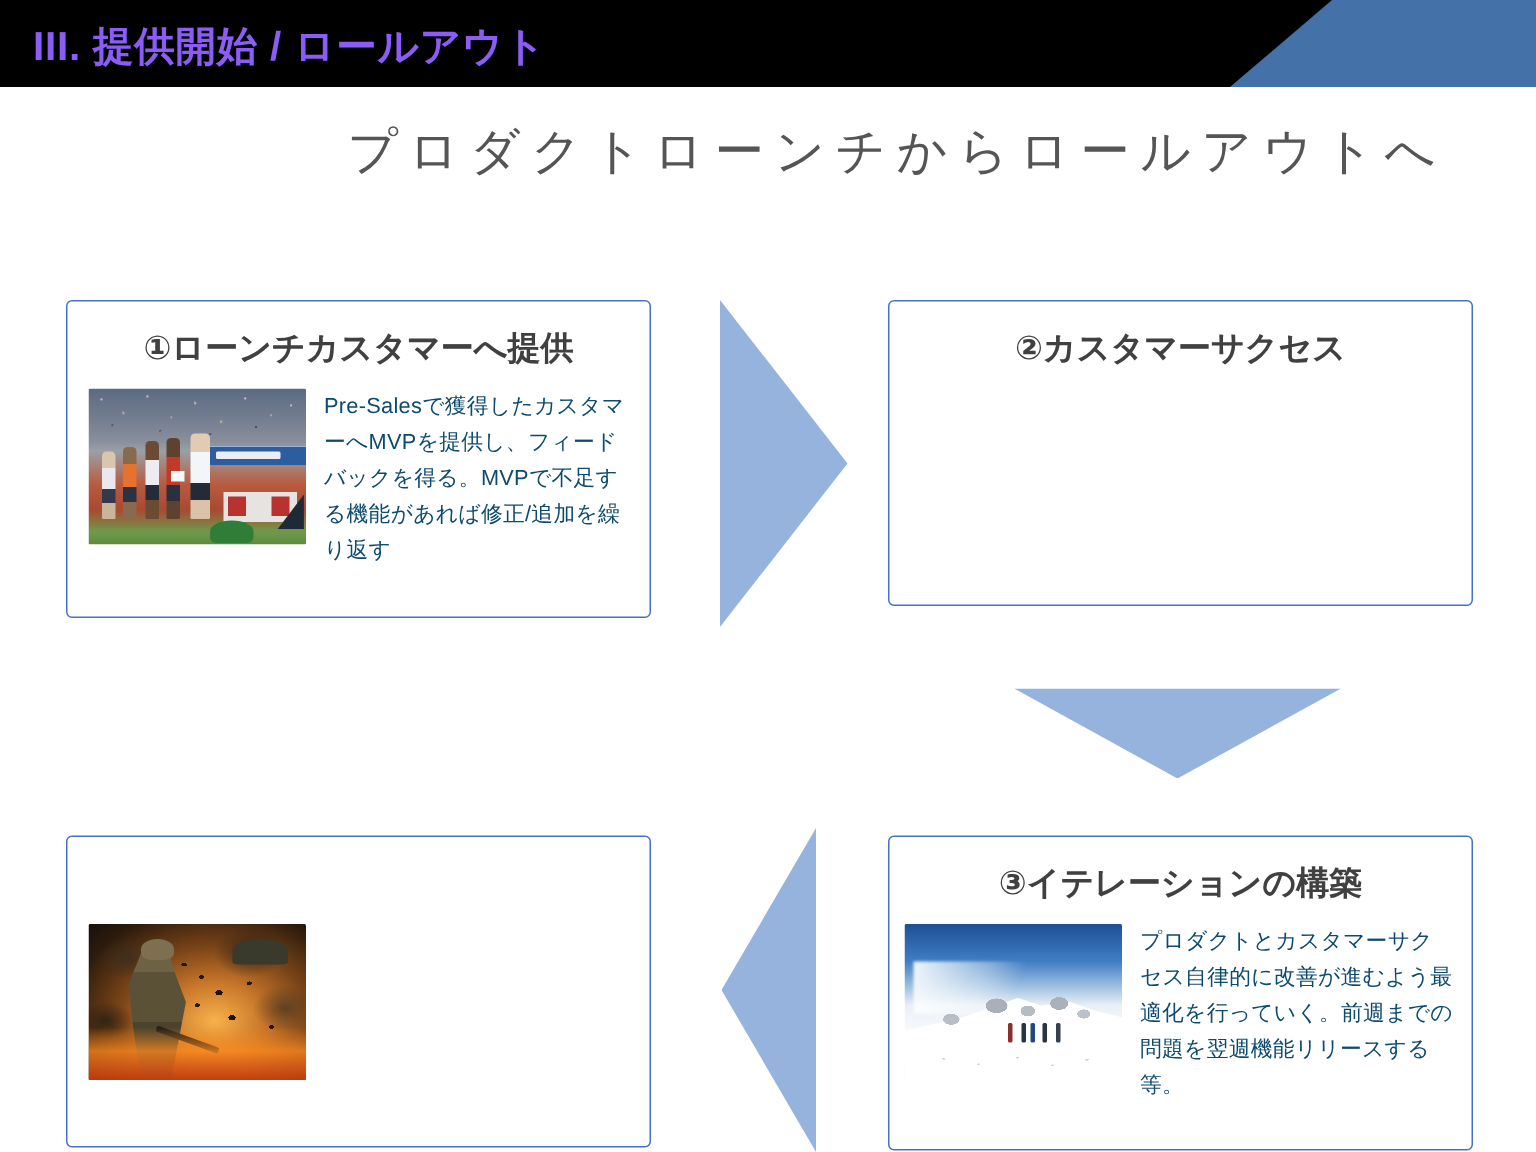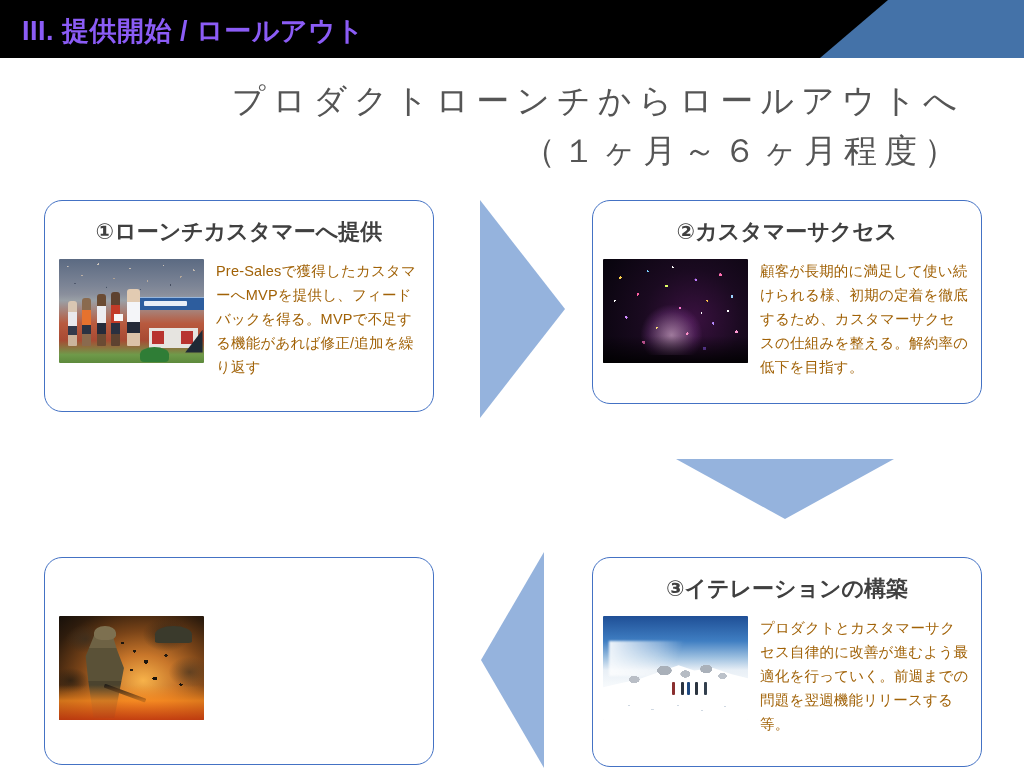--- a/index.html
+++ b/index.html
@@ -53,21 +53,21 @@
     line-height: 50px;
     letter-spacing: 7px;
     font-weight: normal;
   }
   .slide-title .line2 { display: block; }
 
   
   .card {
     position: absolute;
     border: 1.4px solid #4472C4;
-    border-radius: 18px;
+    border-radius: 4px;
     background: #ffffff;
     box-sizing: border-box;
     z-index: 5;
   }
   .card-title {
     position: absolute;
     left: 0; right: 0;
     top: 16px;
     text-align: center;
     color: #404040;
@@ -90,21 +90,21 @@
     flex: 0 0 145px;
     position: relative;
     overflow: hidden;
     margin-right: 12px;
     border-radius: 1px;
   }
   .card-text {
     flex: 1 1 auto;
     font-size: 14.5px;
     line-height: 24px;
-    color: #a16207;
+    color: #0c4a6e;
     letter-spacing: 0.2px;
     word-break: break-all;
   }
 
   #card-1 { left: 44px;  top: 200px; width: 390px; height: 212px; }
   #card-2 { left: 592px; top: 200px; width: 390px; height: 204px; }
   #card-3 { left: 592px; top: 557px; width: 390px; height: 210px; }
   #card-4 { left: 44px;  top: 557px; width: 390px; height: 208px; }
 
   #card-2 .card-body, #card-3 .card-body { left: 10px; }
@@ -288,21 +288,20 @@
 <body>
 
 <div class="header-band"></div>
 <svg class="header-accent" viewBox="0 0 1024 58" preserveAspectRatio="none">
   <polygon points="888,0 1024,0 1024,58 820,58" fill="#4472A8"></polygon>
 </svg>
 <div class="header-title">III. 提供開始 / ロールアウト</div>
 
 <div class="slide-title">
   <span>プロダクトローンチからロールアウトへ</span>
-  <span class="line2">（１ヶ月～６ヶ月程度）</span>
 </div>
 
 <svg class="arrow" style="left:480px; top:200px; width:85px; height:218px;" viewBox="0 0 85 218" preserveAspectRatio="none">
   <polygon points="0,0 85,109 0,218" fill="#95B3DD"></polygon>
 </svg>
 
 <svg class="arrow" style="left:676px; top:459px; width:218px; height:60px;" viewBox="0 0 218 60" preserveAspectRatio="none">
   <polygon points="0,0 218,0 109,60" fill="#95B3DD"></polygon>
 </svg>
 
@@ -327,30 +326,20 @@
         <div class="bib"></div>
         <div class="tent"></div>
       </div>
     </div>
     <div class="card-text">Pre-Salesで獲得したカスタマーへMVPを提供し、フィードバックを得る。MVPで不足する機能があれば修正/追加を繰り返す</div>
   </div>
 </div>
 
 <div class="card" id="card-2">
   <div class="card-title">②カスタマーサクセス</div>
-  <div class="card-body">
-    <div class="card-thumb">
-      <div class="art art-confetti">
-        <div class="glow"></div>
-        <div class="bits"></div>
-        <div class="crowd2"></div>
-      </div>
-    </div>
-    <div class="card-text">顧客が長期的に満足して使い続けられる様、初期の定着を徹底するため、カスタマーサクセスの仕組みを整える。解約率の低下を目指す。</div>
-  </div>
 </div>
 
 <div class="card" id="card-3">
   <div class="card-title">③イテレーションの構築</div>
   <div class="card-body">
     <div class="card-thumb">
       <div class="art art-snow">
         <div class="spindrift"></div>
         <div class="ridge"></div>
         <div class="rocks"></div>

